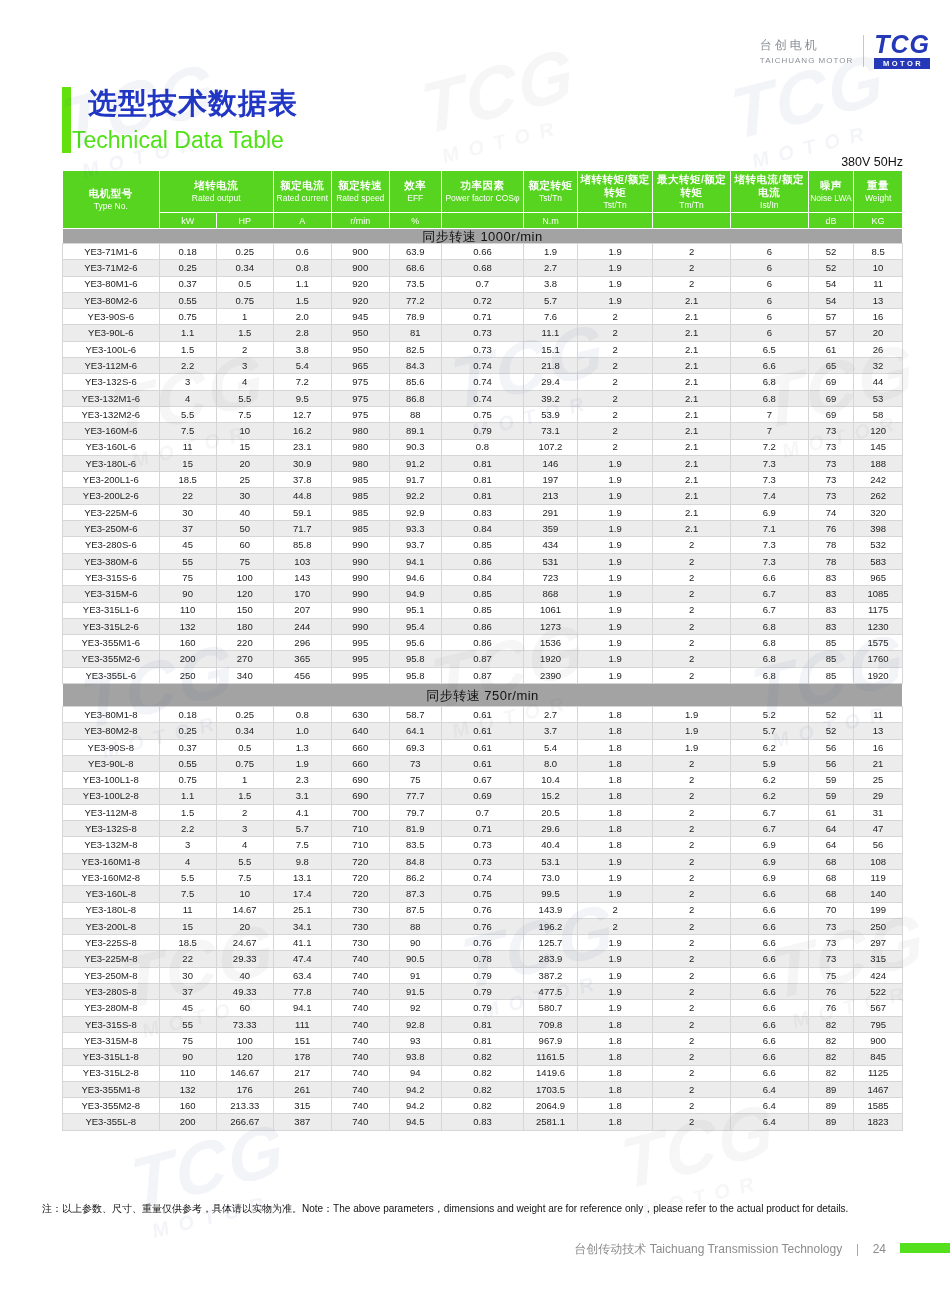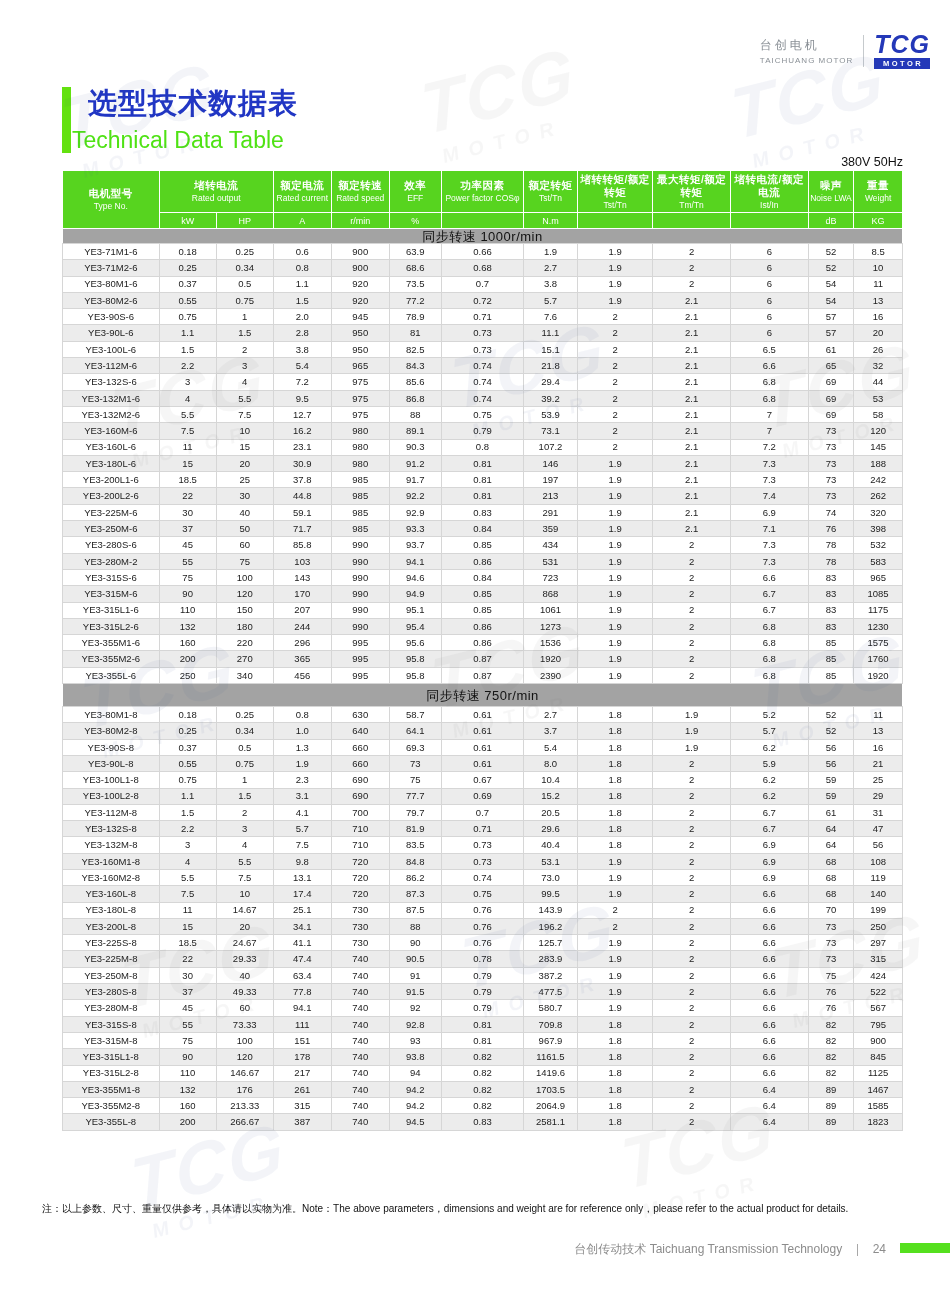--- a/index.html
+++ b/index.html
@@ -437,21 +437,21 @@
           <td>93.7</td>
           <td>0.85</td>
           <td>434</td>
           <td>1.9</td>
           <td>2</td>
           <td>7.3</td>
           <td>78</td>
           <td>532</td>
         </tr>
         <tr class="alt">
-          <td>YE3-280M-2</td>
+          <td>YE3-380M-6</td>
           <td>55</td>
           <td>75</td>
           <td>103</td>
           <td>990</td>
           <td>94.1</td>
           <td>0.86</td>
           <td>531</td>
           <td>1.9</td>
           <td>2</td>
           <td>7.3</td>

